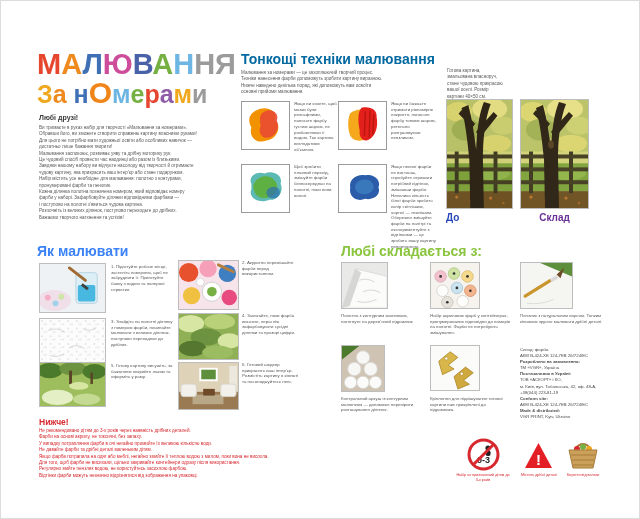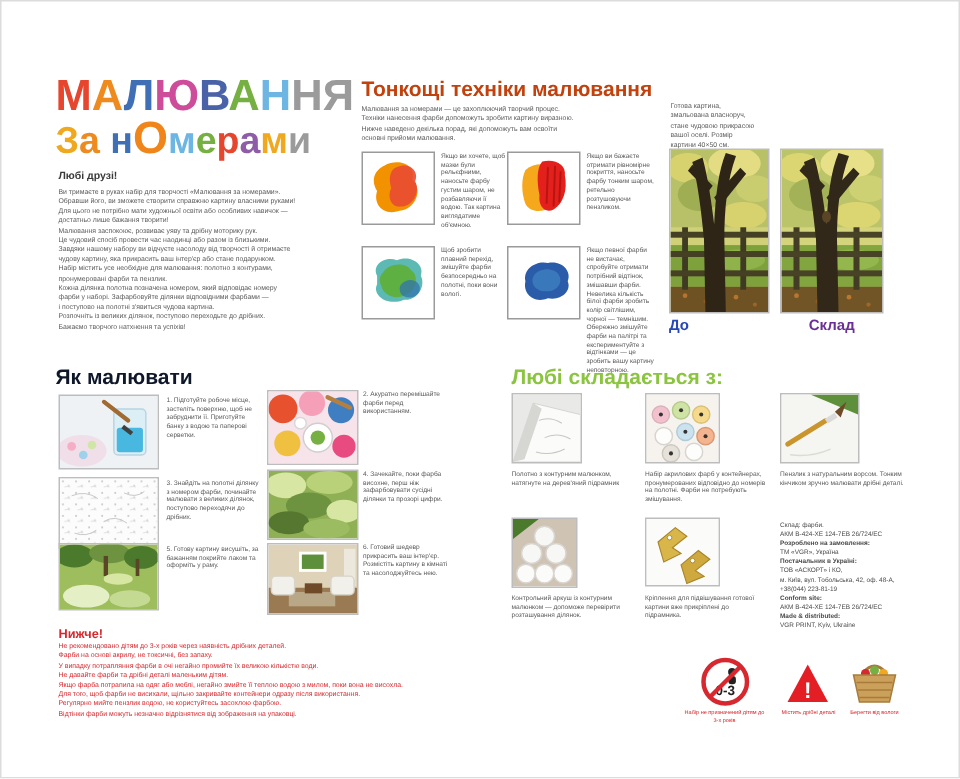--- a/index.html
+++ b/index.html
@@ -42,21 +42,21 @@
 Завдяки нашому набору ви відчуєте насолоду від творчості й отримаєте
 чудову картину, яка прикрасить ваш інтер'єр або стане подарунком.
 Набір містить усе необхідне для малювання: полотно з контурами,
 пронумеровані фарби та пензлик.
 Кожна ділянка полотна позначена номером, який відповідає номеру
 фарби у наборі. Зафарбовуйте ділянки відповідними фарбами —
 і поступово на полотні з'явиться чудова картина.
 Розпочніть із великих ділянок, поступово переходьте до дрібних.
 Бажаємо творчого натхнення та успіхів!</div>
 
-  <div class="abs h1" style="left:240px;top:50px;color:#c2410c;">Тонкощі техніки малювання</div>
+  <div class="abs h1" style="left:240px;top:50px;color:#0369a1;">Тонкощі техніки малювання</div>
   <div class="abs tiny ml" style="left:240px;top:69px;width:200px;">Малювання за номерами — це захоплюючий творчий процес.
 Техніки нанесення фарби допоможуть зробити картину виразною.
 Нижче наведено декілька порад, які допоможуть вам освоїти
 основні прийоми малювання.</div>
 
   <div class="abs tbox" style="left:240px;top:100px;">
     <svg viewBox="0 0 50 50">
         <path fill="#f39200" d="M15 9C26 3 38 9 35 19C43 26 37 40 26 41C14 45 7 36 10 27C5 18 9 12 15 9Z"></path>
         <path fill="#e84b31" opacity="0.9" d="M24 10C33 6 40 13 37 20C41 28 35 38 27 38C20 39 17 31 20 25C18 18 19 12 24 10Z"></path>
       </svg>
@@ -141,21 +141,21 @@
         <rect y="81" width="67" height="4" fill="#484226"></rect>
       <path fill="#312819" d="M24 109L23 60C21 40 19 24 15 8L22 5C26 20 28 34 30 50C31 30 33 14 38 2L45 4C39 20 37 40 37 60L38 109Z"></path>
       <path fill="#312819" d="M30 32L48 12L52 16L34 38Z"></path>
         <path fill="#312819" d="M26 28L12 14L15 10L29 24Z"></path>
       <ellipse cx="30" cy="45" rx="3" ry="4" fill="#5a4526"></ellipse>
     </svg>
   </div>
   <div class="abs" style="left:445px;top:211px;width:67px;text-align:left;font-weight:bold;font-size:10px;color:#2746b8;">До</div>
   <div class="abs" style="left:519px;top:211px;width:69px;text-align:center;font-weight:bold;font-size:10px;color:#6a3096;">Склад</div>
 
-  <div class="abs h1" style="left:36px;top:242px;color:#0f172a;">Як малювати</div>
+  <div class="abs h1" style="left:36px;top:242px;color:#3b82f6;">Як малювати</div>
 
   <div class="abs pimg" style="left:38px;top:262px;width:67px;height:50px;">
     <svg viewBox="0 0 67 50" preserveAspectRatio="none">
       <rect width="67" height="50" fill="#eef2f4"></rect>
       <ellipse cx="15" cy="38" rx="17" ry="11" fill="#f0dfe8"></ellipse>
       <circle cx="8" cy="35" r="3" fill="#f5aec5"></circle>
         <circle cx="16" cy="41" r="3" fill="#9fd2ea"></circle>
         <circle cx="22" cy="34" r="3" fill="#cfe6a8"></circle>
       <rect x="37" y="9" width="22" height="32" rx="3" fill="#dceef6" stroke="#b8d4e2"></rect>
       <rect x="39" y="22" width="18" height="17" rx="2" fill="#49b8e0"></rect>

